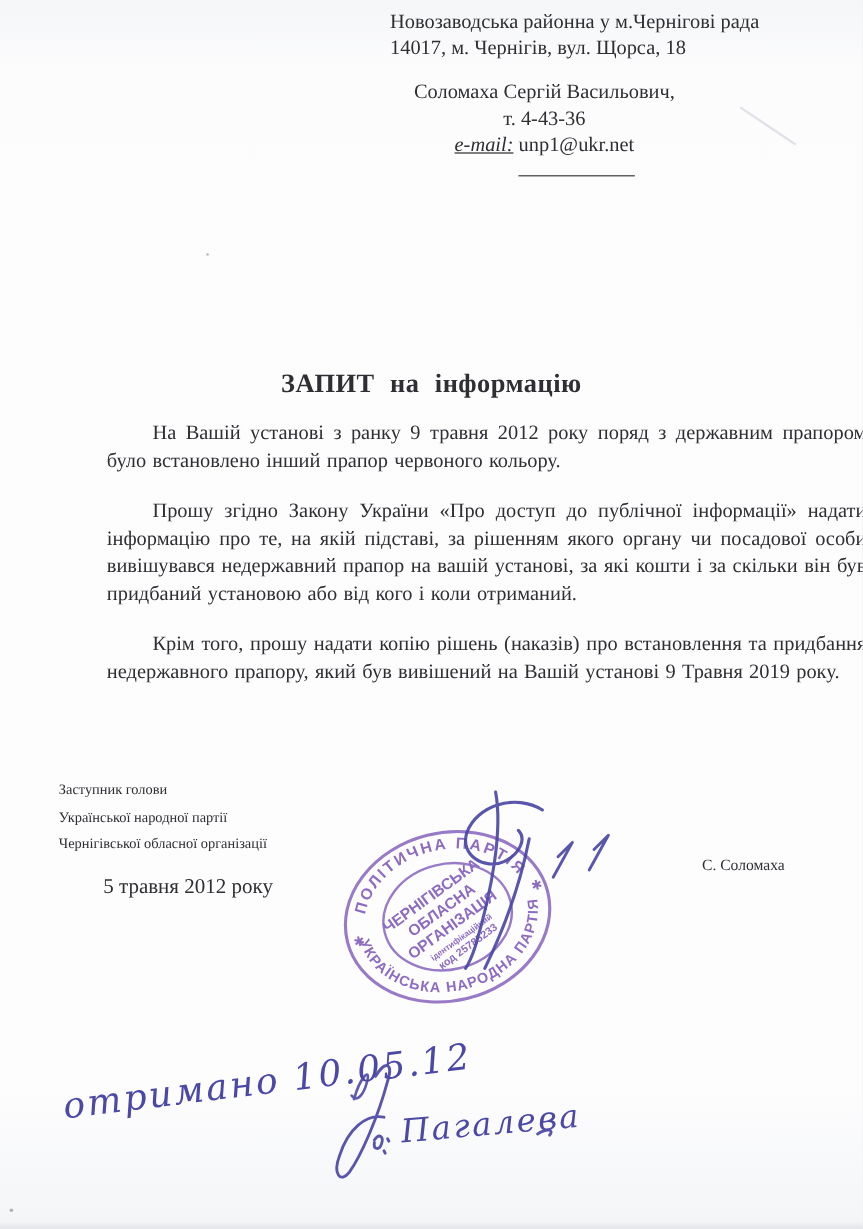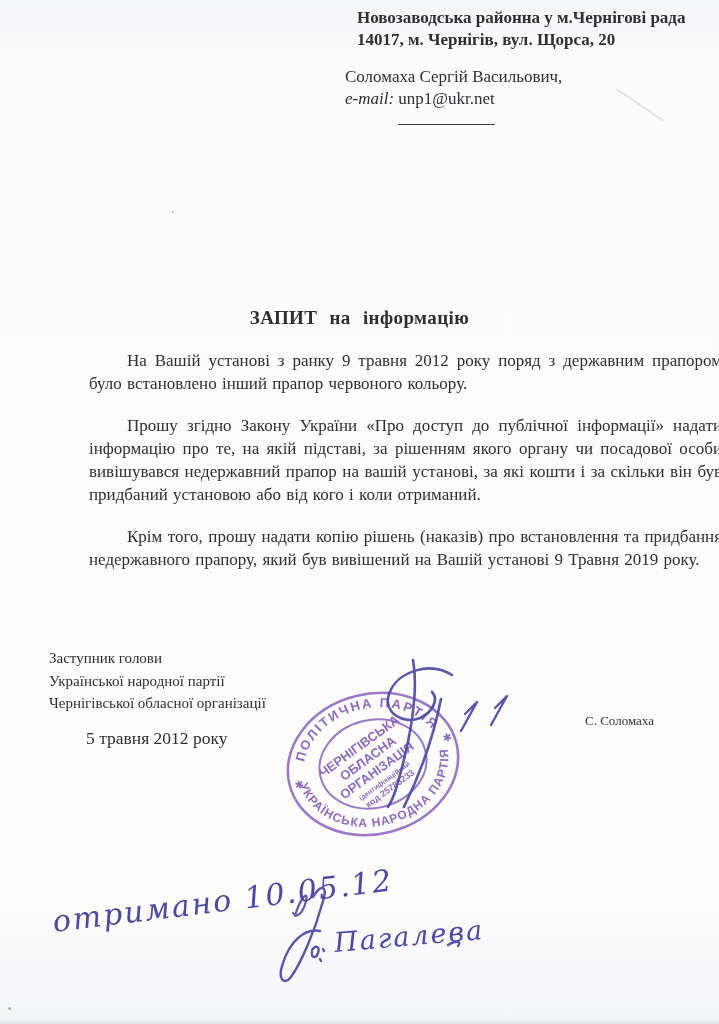--- a/index.html
+++ b/index.html
@@ -12,60 +12,61 @@
     color:#2e2e33;
     overflow:hidden;
   }
   .paper::after{
     content:"";position:absolute;left:0;right:0;bottom:0;height:6px;
     background:linear-gradient(180deg,rgba(0,0,0,0),rgba(70,70,80,.10));
     pointer-events:none;
   }
   .abs{position:absolute;}
   .hdr-line{font-size:17px;line-height:22px;white-space:nowrap;}
-  .recipient{left:357px;top:7px;font-weight:bold;}
-  .sender{left:345px;top:66px;}
-  .email-label{font-style:italic;}
+  .recipient{left:325px;top:7px;}
+  .sender{left:345px;top:66px;text-align:center;}
+  .email-label{font-style:italic;text-decoration:underline;}
   .email-link{border-bottom:1px solid #3a3a40;padding-bottom:16px;}
   .ref{left:49px;top:169px;font-size:16.5px;line-height:21px;}
   .doc-title{
     left:0;top:307px;width:719px;text-align:center;
-    font-size:19px;font-weight:bold;word-spacing:7px;letter-spacing:.4px;
+    font-size:22px;font-weight:bold;word-spacing:7px;letter-spacing:.4px;
   }
   .body-text{left:49px;top:349px;width:633px;margin-left:40px;}
   .body-text p{
     margin:0 0 19px 0;font-size:17px;line-height:23px;
     text-align:justify;text-indent:38px;word-spacing:1px;
   }
-  .signoff{left:49px;top:647px;font-size:15px;line-height:22.5px;}
+  .signoff{left:49px;top:647px;font-size:12px;line-height:22.5px;}
   .signoff-date{left:86px;top:728px;font-size:17.5px;}
   .signer-name{left:585px;top:713px;font-size:13px;}
   .stamp-wrap{left:281px;top:688px;width:184px;height:152px;transform:rotate(-14deg);opacity:.88;}
   .ink-layer{left:0;top:0;width:719px;height:1024px;pointer-events:none;}
   .stamp-ring-text{font-family:"Liberation Sans","DejaVu Sans",sans-serif;font-weight:bold;}
   .stamp-center-text{font-family:"Liberation Sans","DejaVu Sans",sans-serif;font-weight:bold;}
   .hand{font-family:"DejaVu Serif","Liberation Serif",serif;font-style:italic;}
   .crease{
     left:612px;top:104px;width:56px;height:2px;
     background:rgba(195,198,208,.45);transform:rotate(34deg);border-radius:2px;
   }
   .speck{position:absolute;border-radius:50%;background:rgba(120,118,110,.55);}
 </style>
 </head>
 <body>
 
 <div class="paper">
 
   <div class="abs recipient">
     <div class="hdr-line">Новозаводська районна у м.Чернігові рада</div>
-    <div class="hdr-line">14017, м. Чернігів, вул. Щорса, 20</div>
+    <div class="hdr-line">14017, м. Чернігів, вул. Щорса, 18</div>
   </div>
 
   <div class="abs sender">
     <div class="hdr-line">Соломаха Сергій Васильович,</div>
+    <div class="hdr-line">т. 4-43-36</div>
     <div class="hdr-line">
       <span class="email-label">e-mail:</span>
       <span class="email-link">unp1@ukr.net</span>
     </div>
   </div>
 
 
   <div class="abs doc-title">ЗАПИТ на інформацію</div>
 
   <div class="abs body-text">

